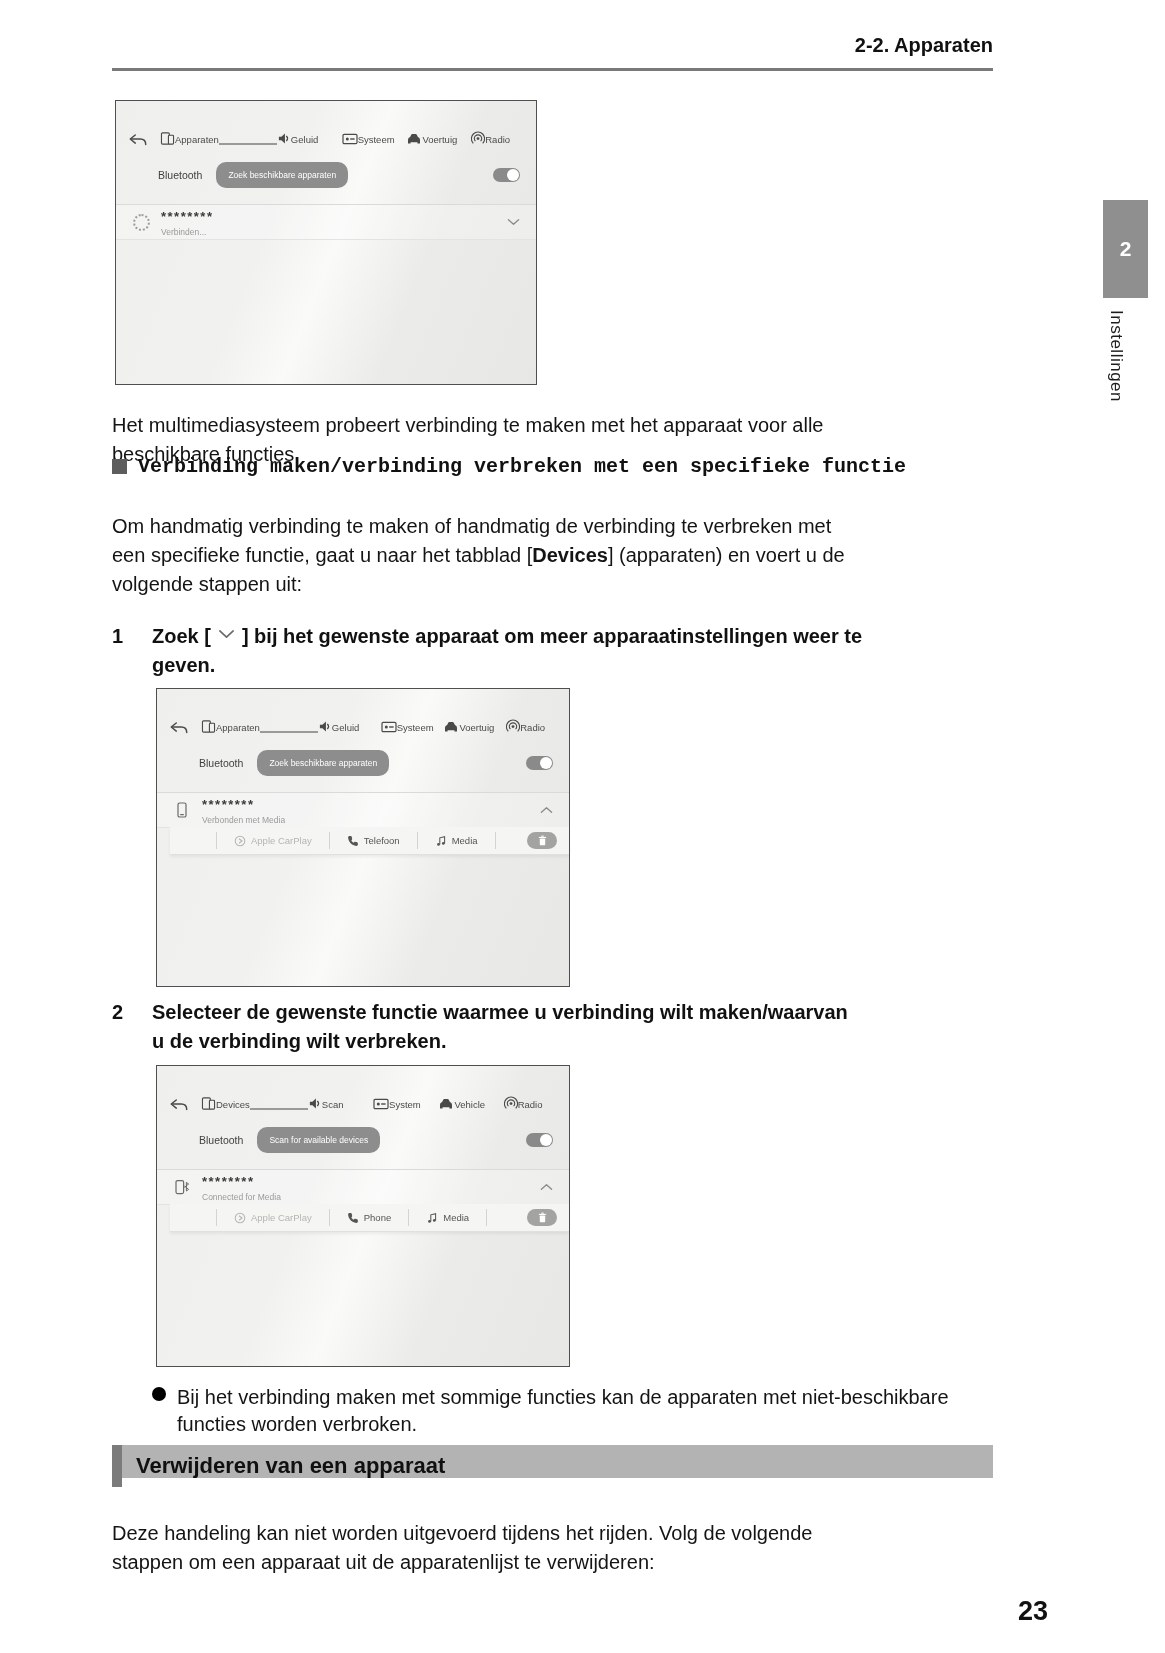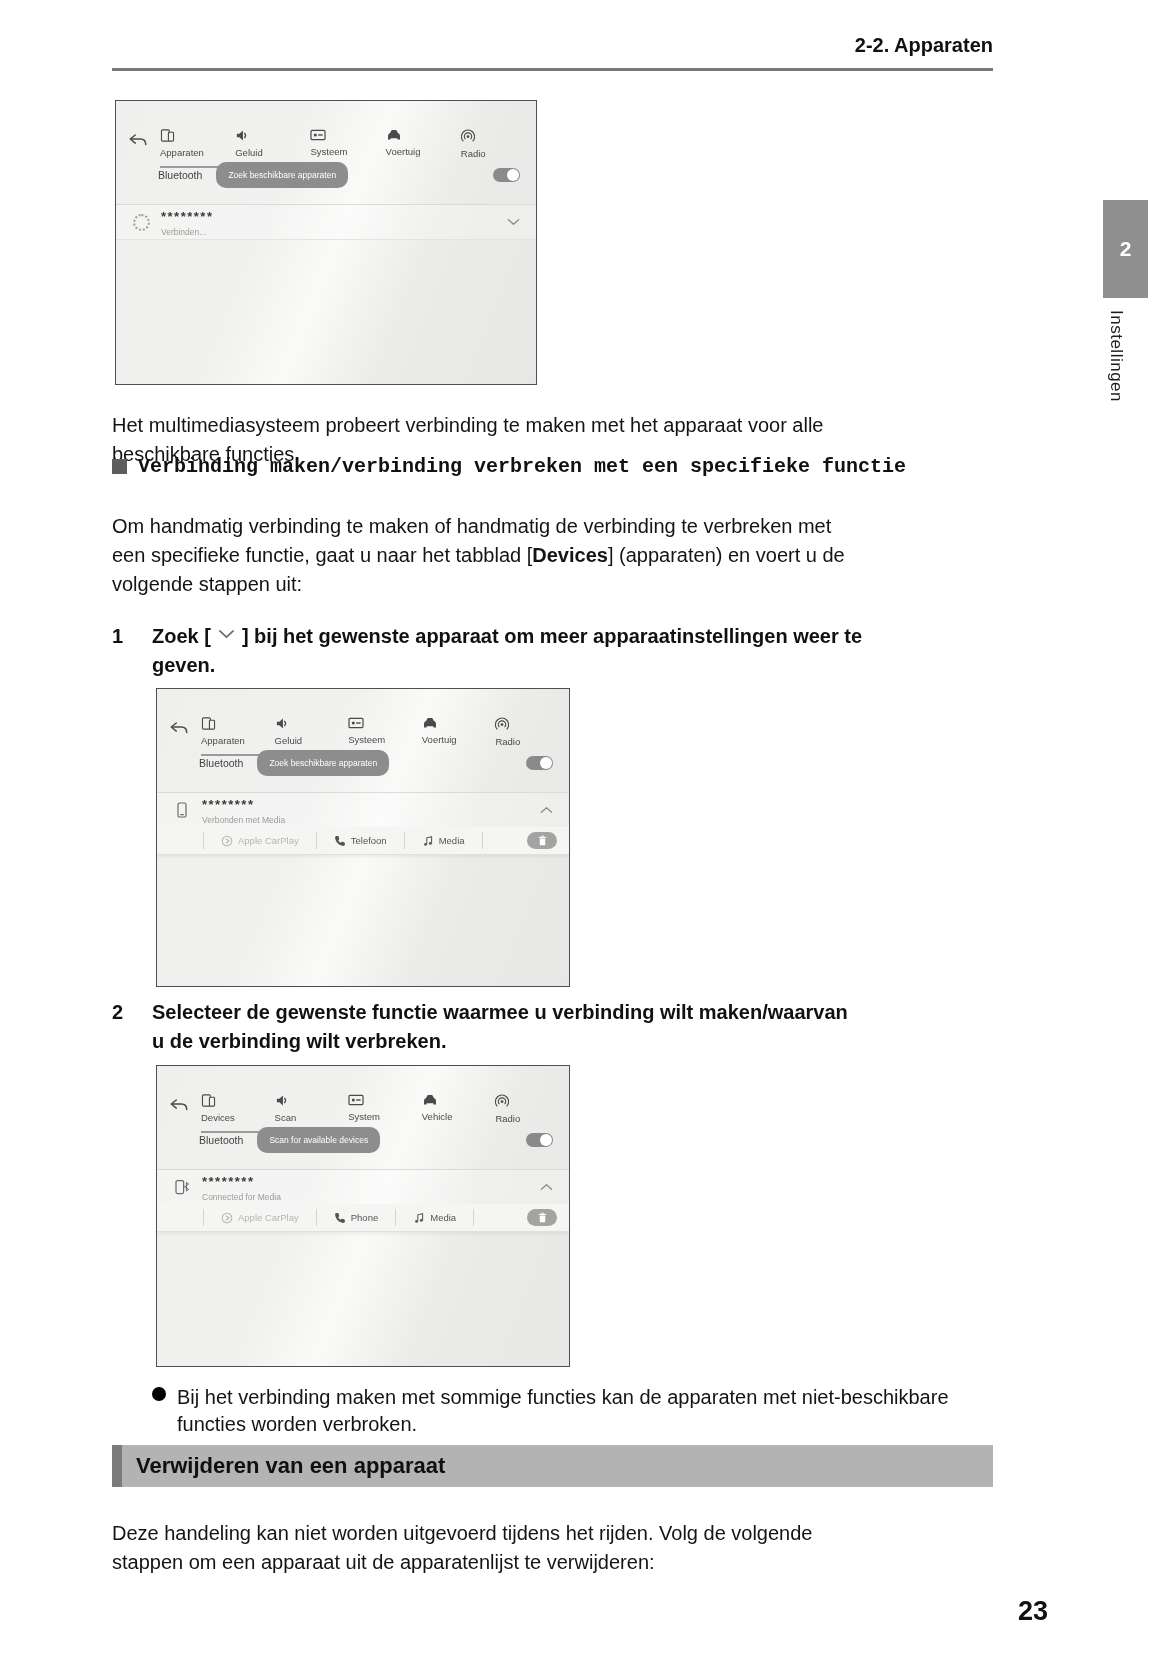--- a/index.html
+++ b/index.html
@@ -18,47 +18,47 @@
   .para{position:absolute;left:112px;width:885px;font-size:20px;line-height:29px;color:#141414;white-space:pre-line;}
   .sec-heading{position:absolute;left:112px;top:455px;display:flex;align-items:center;font-size:20px;font-weight:bold;color:#111;font-family:Liberation Mono, monospace;}
   .sq{width:15px;height:15px;background:#5d5d5d;margin-right:11px;flex:0 0 auto;}
   .step{position:absolute;left:112px;width:885px;font-size:20px;line-height:29px;font-weight:bold;color:#111;}
   .step .num{position:absolute;left:0;top:0;}
   .step .stext{display:block;margin-left:40px;white-space:pre-line;}
   .chev-inline{display:inline-block;vertical-align:4px;margin:0 7px;}
   .note{position:absolute;left:152px;width:860px;font-size:20px;line-height:27px;color:#141414;}
   .note .dot{position:absolute;left:0;top:3px;width:14px;height:14px;border-radius:50%;background:#000;}
   .note .ntext{display:block;margin-left:25px;white-space:pre-line;}
-  .band{position:absolute;left:112px;top:1445px;width:881px;height:42px;background:#b3b3b3;}
+  .band{position:absolute;left:112px;top:1445px;width:881px;height:33px;background:#b3b3b3;}
   .band .strip{position:absolute;left:0;top:0;width:10px;height:42px;background:#7b7b7b;}
   .band .btitle{position:absolute;left:24px;top:0;height:42px;display:flex;align-items:center;
                 font-size:22px;font-weight:bold;color:#101010;}
 
   
   .screen{position:absolute;border:1px solid #4f4f4f;
           background:linear-gradient(112deg,#efefee 0%,#f1f1f0 38%,#fafaf9 52%,#ebebe9 70%,#e7e7e5 100%);}
   .tabbar{position:absolute;top:18px;left:0;right:0;height:56px;display:flex;align-items:flex-start;}
   .backbtn{width:44px;padding-top:14px;display:flex;justify-content:center;color:#4a4a4a;}
-  .tab{flex:1;display:flex;flex-direction:column;align-items:flex-start;padding-top:10px;color:#4a4a4a;}
+  .tab{flex:1;display:flex;flex-direction:row;align-items:flex-end;padding-top:10px;color:#4a4a4a;}
   .tab .tlabel{margin-top:5px;font-size:9.5px;color:#4a4a4a;}
   .tab.active::after{content:"";width:58px;height:2px;background:#9a9a9a;margin-top:8px;}
   .btrow{position:absolute;top:60px;left:0;right:0;height:28px;display:flex;align-items:center;padding:0 16px;margin-left:26px;}
   .btlabel{font-size:10.5px;color:#3f3f3f;}
   .scanpill{margin-left:14px;background:#8d8d8d;color:#fff;font-size:8.5px;padding:8px 12px;border-radius:10px;white-space:nowrap;}
   .toggle{margin-left:auto;width:27px;height:14px;border-radius:7px;background:#8a8a8a;position:relative;flex:0 0 auto;}
   .toggle .knob{position:absolute;right:1px;top:1px;width:12px;height:12px;border-radius:50%;background:#fff;}
   .devrow{position:absolute;top:103px;left:0;right:0;height:34px;display:flex;align-items:center;padding:0 16px;
           border-top:1px solid #dadad9;border-bottom:1px solid #e3e3e1;background:rgba(255,255,255,.25);}
   .devicon{width:18px;display:flex;justify-content:center;color:#6a6a6a;}
   .spinner{width:13px;height:13px;border-radius:50%;border:2px dotted #9c9c9c;}
   .devtext{margin-left:11px;}
   .stars{font-size:13px;font-weight:bold;letter-spacing:1.5px;color:#3a3a3a;line-height:11px;}
   .status{font-size:8.5px;color:#9a9a9a;margin-top:2px;}
   .rowchev{margin-left:auto;color:#8a8a8a;display:flex;}
-  .fnrow{position:absolute;top:138px;left:0;right:0;height:27px;display:flex;align-items:center;
+  .fnrow{position:absolute;top:138px;left:13px;right:0;height:27px;display:flex;align-items:center;
          padding:0 12px 0 46px;background:#f5f5f4;border-bottom:1px solid #e0e0de;box-shadow:0 2px 3px rgba(0,0,0,.06);}
   .fn{display:flex;align-items:center;gap:5px;font-size:9.5px;color:#555;padding:0 17px;white-space:nowrap;}
   .fn.disabled{color:#b5b5b4;}
   .fnsep{width:1px;height:17px;background:#d4d4d2;flex:0 0 auto;}
   .trashpill{margin-left:auto;width:30px;height:17px;border-radius:9px;background:#a3a3a2;color:#fff;
              display:flex;align-items:center;justify-content:center;flex:0 0 auto;}
   svg{display:block;}
 </style>
 </head>
 <body>

